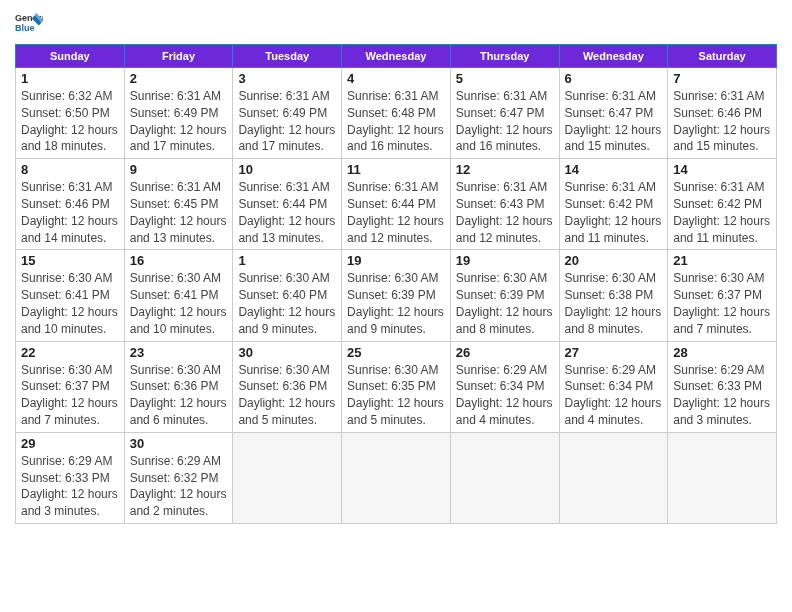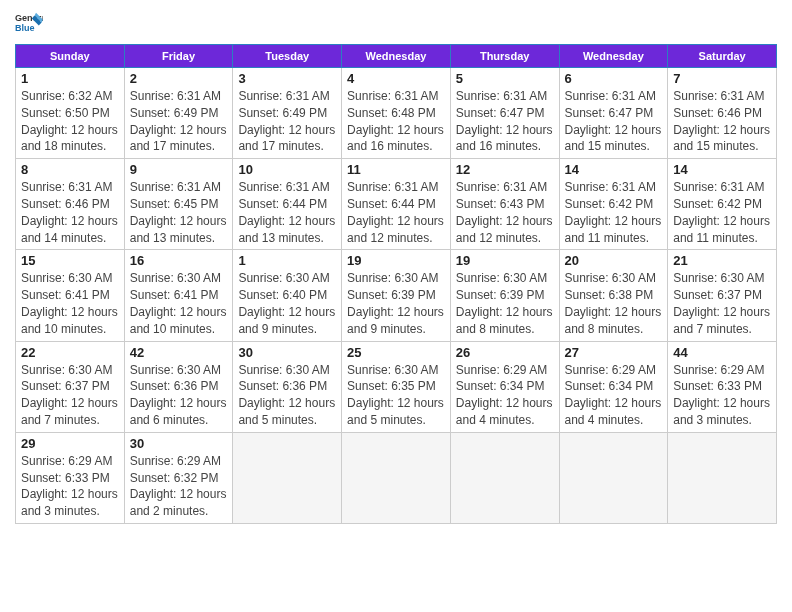--- a/index.html
+++ b/index.html
@@ -294,21 +294,21 @@
         <tr class="week-row">
           <td>
           <div class="day-num">22</div>
           <div class="day-detail">
             Sunrise: 6:30 AM<br>
             Sunset: 6:37 PM<br>
             Daylight: 12 hours and 7 minutes.
           </div>
         </td>
           <td>
-          <div class="day-num">42</div>
+          <div class="day-num">23</div>
           <div class="day-detail">
             Sunrise: 6:30 AM<br>
             Sunset: 6:36 PM<br>
             Daylight: 12 hours and 6 minutes.
           </div>
         </td>
           <td>
           <div class="day-num">30</div>
           <div class="day-detail">
             Sunrise: 6:30 AM<br>
@@ -334,21 +334,21 @@
         </td>
           <td>
           <div class="day-num">27</div>
           <div class="day-detail">
             Sunrise: 6:29 AM<br>
             Sunset: 6:34 PM<br>
             Daylight: 12 hours and 4 minutes.
           </div>
         </td>
           <td>
-          <div class="day-num">44</div>
+          <div class="day-num">28</div>
           <div class="day-detail">
             Sunrise: 6:29 AM<br>
             Sunset: 6:33 PM<br>
             Daylight: 12 hours and 3 minutes.
           </div>
         </td>
         </tr>
         <tr class="last-row">
           <td>
           <div class="day-num">29</div>

